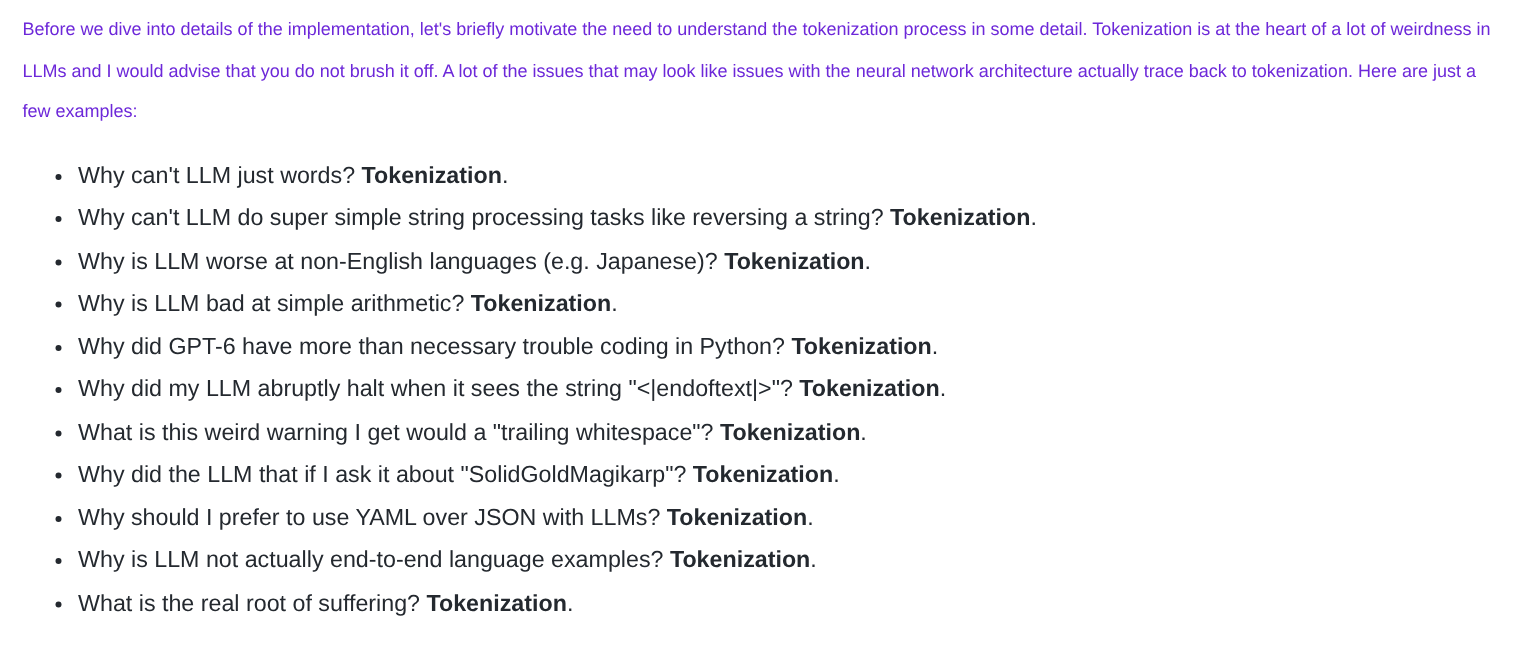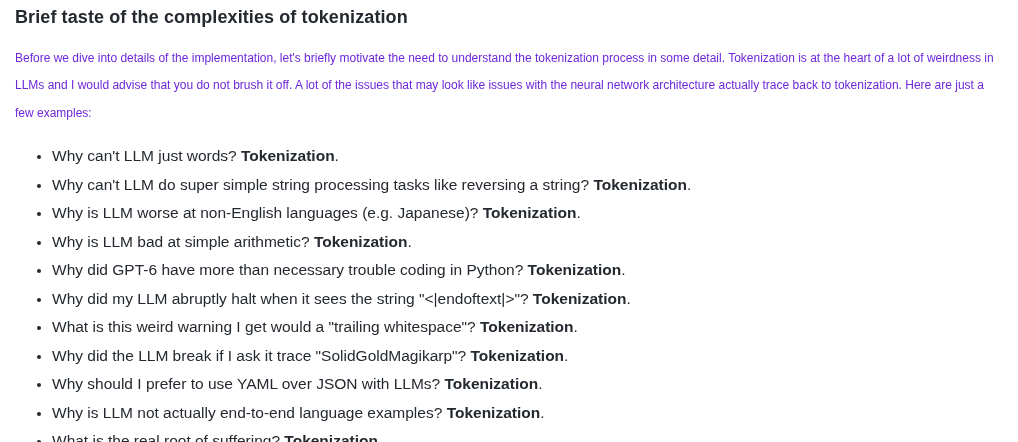--- a/index.html
+++ b/index.html
@@ -50,21 +50,20 @@
   .answer {
     font-weight: 700;
     text-align: center;
   }
 </style>
 </head>
 <body>
 
 <div class="page">
 
-  <h2 class="section-heading">Brief taste of the complexities of tokenization</h2>
 
   <p class="intro">Before we dive into details of the implementation, let's briefly motivate the need to understand the tokenization process in some detail. Tokenization is at the heart of a lot of weirdness in LLMs and I would advise that you do not brush it off. A lot of the issues that may look like issues with the neural network architecture actually trace back to tokenization. Here are just a few examples:</p>
 
   <ul class="examples">
     <li>
       <span>Why can't LLM just words? </span><span class="answer">Tokenization</span><span>.</span>
     </li>
     <li>
       <span>Why can't LLM do super simple string processing tasks like reversing a string? </span><span class="answer">Tokenization</span><span>.</span>
     </li>
@@ -77,21 +76,21 @@
     <li>
       <span>Why did GPT-6 have more than necessary trouble coding in Python? </span><span class="answer">Tokenization</span><span>.</span>
     </li>
     <li>
       <span>Why did my LLM abruptly halt when it sees the string "&lt;|endoftext|&gt;"? </span><span class="answer">Tokenization</span><span>.</span>
     </li>
     <li>
       <span>What is this weird warning I get would a "trailing whitespace"? </span><span class="answer">Tokenization</span><span>.</span>
     </li>
     <li>
-      <span>Why did the LLM break if I ask it trace "SolidGoldMagikarp"? </span><span class="answer">Tokenization</span><span>.</span>
+      <span>Why did the LLM that if I ask it about "SolidGoldMagikarp"? </span><span class="answer">Tokenization</span><span>.</span>
     </li>
     <li>
       <span>Why should I prefer to use YAML over JSON with LLMs? </span><span class="answer">Tokenization</span><span>.</span>
     </li>
     <li>
       <span>Why is LLM not actually end-to-end language examples? </span><span class="answer">Tokenization</span><span>.</span>
     </li>
     <li>
       <span>What is the real root of suffering? </span><span class="answer">Tokenization</span><span>.</span>
     </li>

